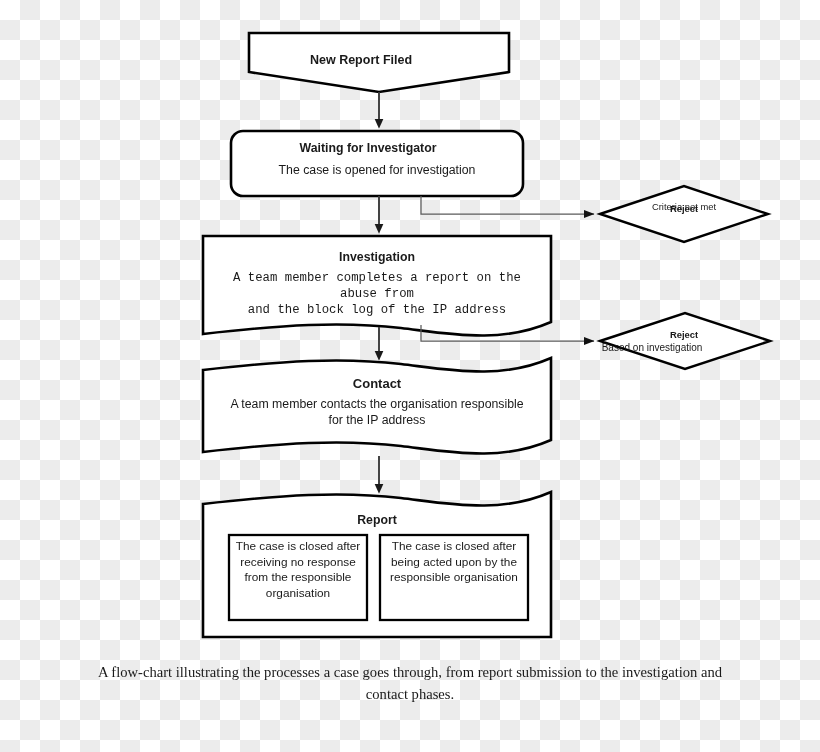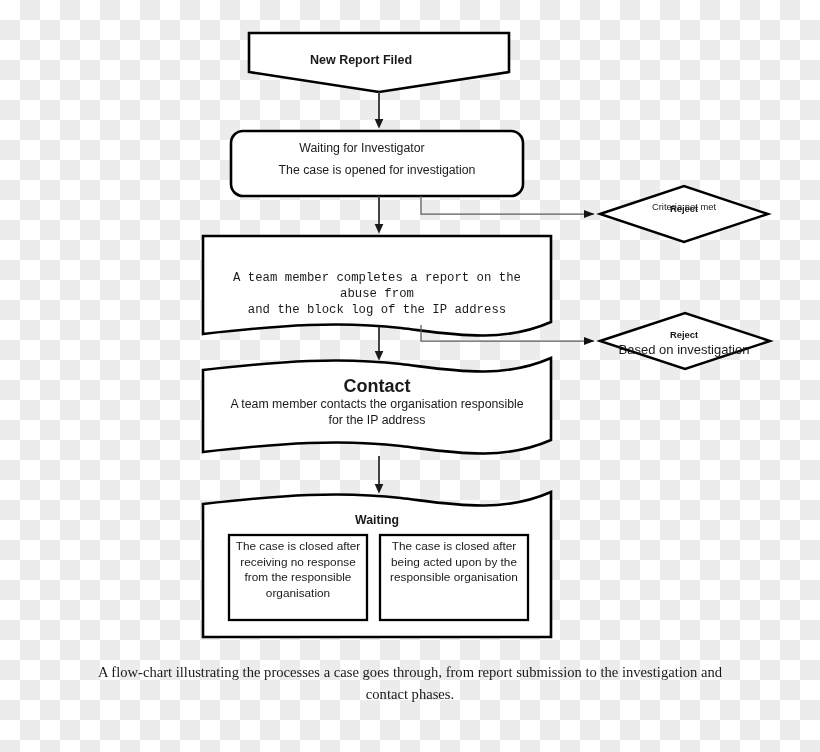--- a/index.html
+++ b/index.html
@@ -39,39 +39,39 @@
     color: #1a1a1a;
     line-height: 1.32;
     white-space: pre-line;
   }
 
   .lbl-new-report {
     left: 249px; top: 52px; width: 224px;
     font-size: 12.5px; font-weight: bold;
   }
   .lbl-waiting-title {
-    left: 216px; top: 140px; width: 292px;
-    font-size: 12.3px; font-weight: normal;
+    left: 222px; top: 140px; width: 292px;
+    font-size: 12.3px; font-weight: bold;
   }
   .lbl-waiting-body {
     left: 231px; top: 162px; width: 292px;
     font-size: 12.3px;
   }
   .lbl-inv-title {
     left: 203px; top: 249px; width: 348px;
     font-size: 12.3px; font-weight: bold;
   }
   .lbl-inv-body {
     left: 211px; top: 270px; width: 332px;
     font-size: 12.3px;
     font-family: Liberation Mono, monospace;
   }
   .lbl-contact-title {
     left: 203px; top: 375px; width: 348px;
-    font-size: 18px; font-weight: bold;
+    font-size: 13px; font-weight: bold;
   }
   .lbl-contact-body {
     left: 211px; top: 396px; width: 332px;
     font-size: 12.3px;
   }
   .lbl-closed-title {
     left: 203px; top: 512px; width: 348px;
     font-size: 12.3px; font-weight: bold;
   }
   .lbl-closed-a {
@@ -88,22 +88,22 @@
   }
   .lbl-reject1-body {
     left: 614px; top: 201px; width: 140px;
     font-size: 9.4px;
   }
   .lbl-reject2-title {
     left: 624px; top: 329px; width: 120px;
     font-size: 9.4px; font-weight: bold;
   }
   .lbl-reject2-body {
-    left: 604px; top: 341px; width: 160px;
-    font-size: 13px;
+    left: 572px; top: 341px; width: 160px;
+    font-size: 10px;
   }
   .lbl-caption {
     left: 85px; top: 662px; width: 650px;
     font-size: 14.6px; line-height: 1.5; font-family: Liberation Serif, serif;
   }
 </style>
 </head>
 <body>
 
 <div id="flow-root">
@@ -186,28 +186,29 @@
     <g>
       <rect x="380" y="535" width="148" height="85" fill="#ffffff" stroke="#000000" stroke-width="2.3"></rect>
     </g>
   </svg>
 
   <div class="txt lbl-new-report">New Report Filed</div>
 
   <div class="txt lbl-waiting-title">Waiting for Investigator</div>
   <div class="txt lbl-waiting-body">The case is opened for investigation</div>
 
+  <div class="txt lbl-inv-title">Investigation</div>
   <div class="txt lbl-inv-body">A team member completes a report on the abuse from
 and the block log of the IP address</div>
 
   <div class="txt lbl-contact-title">Contact</div>
   <div class="txt lbl-contact-body">A team member contacts the organisation responsible
 for the IP address</div>
 
-  <div class="txt lbl-closed-title">Waiting</div>
+  <div class="txt lbl-closed-title">Report</div>
 
   <div class="txt lbl-closed-a">The case is closed after receiving no response from the responsible organisation</div>
   <div class="txt lbl-closed-b">The case is closed after being acted upon by the responsible organisation</div>
 
   <div class="txt lbl-reject1-title">Reject</div>
   <div class="txt lbl-reject1-body">Criteria not met</div>
 
   <div class="txt lbl-reject2-title">Reject</div>
   <div class="txt lbl-reject2-body">Based on investigation</div>
 

